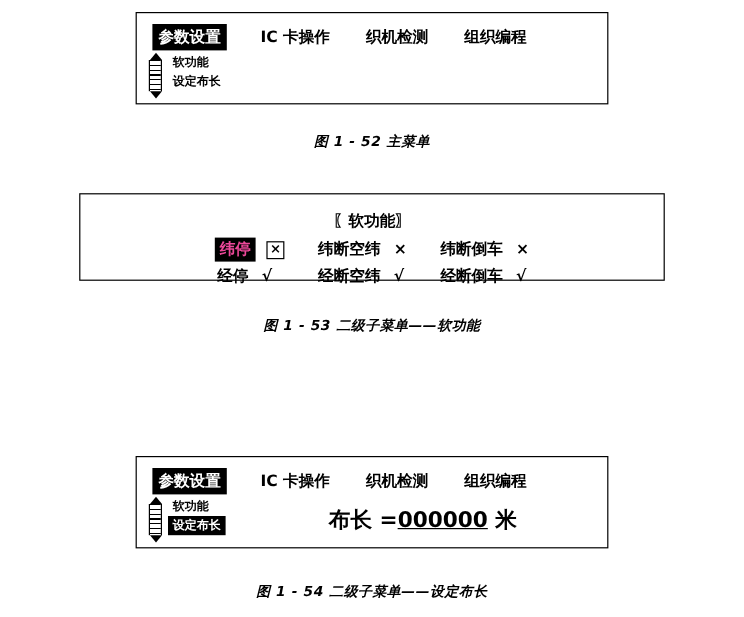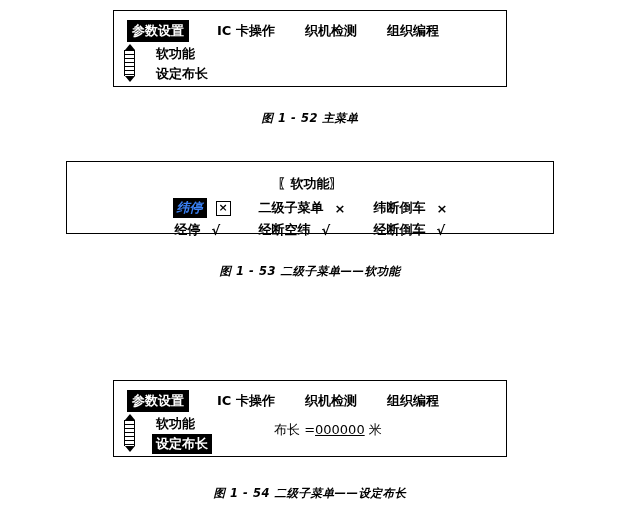--- a/index.html
+++ b/index.html
@@ -76,25 +76,24 @@
       repeating-linear-gradient(to bottom, #000 0 1px, #fff 1px 4px);
   }
 
   .list-col {
     display: flex;
     flex-direction: column;
     justify-content: flex-start;
   }
   .list-item {
     font-family: "DejaVu Sans", "Liberation Sans", sans-serif;
-    font-size: 13px;
+    font-size: 10px;
     font-weight: bold;
     padding: 1px 4px;
     white-space: nowrap;
-    margin-left: 12px;
   }
   .list-item.selected {
     background: #000;
     color: #fff;
   }
 
   
   .caption {
     position: absolute;
     width: 100%;
@@ -135,45 +134,44 @@
     display: flex;
     align-items: center;
     gap: 9px;
     white-space: nowrap;
     font-family: "DejaVu Sans", "Liberation Sans", sans-serif;
     font-size: 13px;
     font-weight: bold;
   }
   .cellpair .lbl.inv {
     background: #000;
-    color: #3b82f6;
+    color: #ec4899;
     padding: 1px 4px;
-    font-style: italic;
   }
   .cellpair .lbl {
     padding: 1px 2px;
   }
   .sym {
     font-family: "DejaVu Sans", "Liberation Sans", sans-serif;
     font-size: 13px;
   }
   .boxsym {
     display: inline-block;
     border: 1.4px solid #000;
     width: 13px;
     height: 13px;
     line-height: 11px;
     text-align: center;
     font-size: 11px;
   }
 
   .lenline {
     font-family: "DejaVu Sans", "Liberation Sans", sans-serif;
-    font-size: 13px;
-    font-weight: normal;
+    font-size: 18px;
+    font-weight: bold;
     white-space: nowrap;
   }
   .underval {
     text-decoration: underline;
   }
 </style>
 </head>
 <body>
 
 <div class="page">
@@ -209,21 +207,21 @@
 
     <div class="fig53-title" style="margin-top:13px;">〖软功能〗</div>
 
     <div class="fig53-grid">
 
       <div class="cellpair">
         <span class="lbl inv">纬停</span>
         <span class="boxsym">×</span>
       </div>
       <div class="cellpair">
-        <span class="lbl">二级子菜单</span>
+        <span class="lbl">纬断空纬</span>
         <span class="sym">×</span>
       </div>
       <div class="cellpair">
         <span class="lbl">纬断倒车</span>
         <span class="sym">×</span>
       </div>
 
       <div class="cellpair">
         <span class="lbl">经停</span>
         <span class="sym">√</span>

